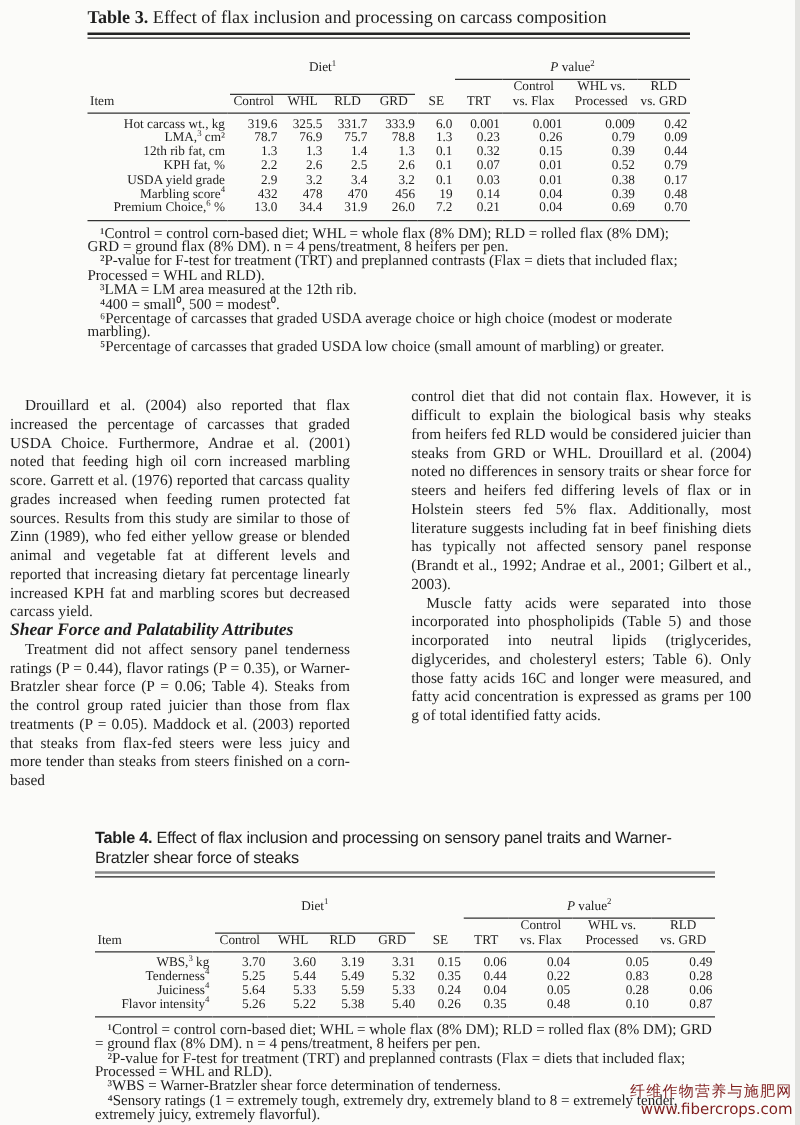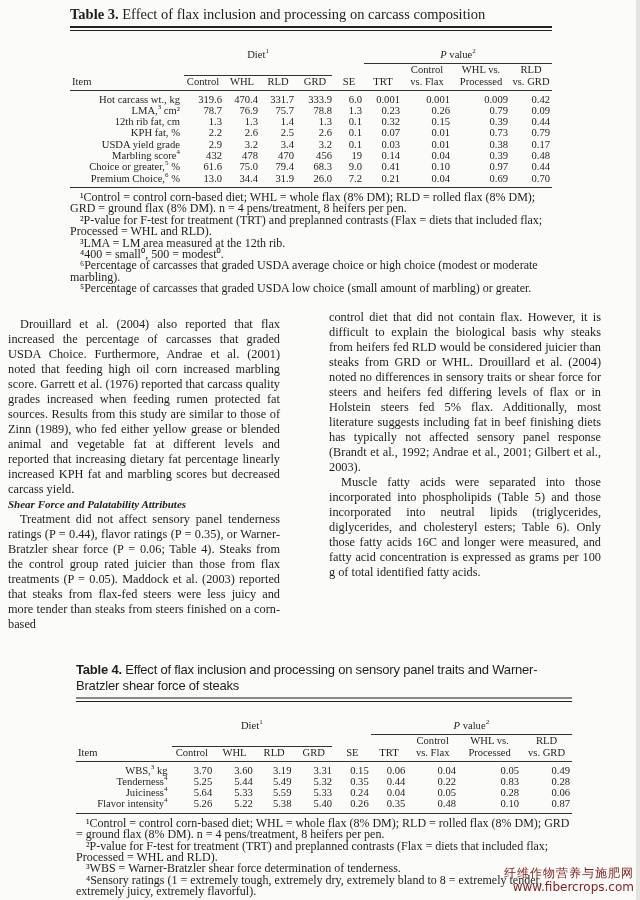--- a/index.html
+++ b/index.html
@@ -28,21 +28,21 @@
   tbody tr:first-child td { padding-top:3px; }
   tbody tr:last-child td { padding-bottom:3px; border-bottom:1.5px solid #333; }
   sup { font-size:7px; vertical-align:super; line-height:0; }
   .footnotes { font-family:"Liberation Serif", serif; font-size:12px; line-height:11.4px; margin-top:4px; }
   .footnotes p { margin:0; text-indent:10px; }
   #t3 .footnotes p:nth-child(n+3) { }
   .body-col { position:absolute; width:272px; font-family:"Liberation Serif", serif; font-size:12.3px; line-height:15px; text-align:justify; }
   #col-left { left:8px; top:317px; }
   #col-right { left:329px; top:310px; }
   .body-col p { margin:0; text-indent:12px; }
-  .sec-head { font-style:italic; font-weight:bold; font-size:11px; margin:18px 0 10px 0; text-indent:0 !important; }
+  .sec-head { font-style:italic; font-weight:bold; font-size:14px; margin:18px 0 10px 0; text-indent:0 !important; }
   #col-right .sec-head { margin-top:19px; }
   .watermark { position:absolute; right:6px; bottom:6px; text-align:right; color:#7f1d1d; font-family:"DejaVu Sans", sans-serif; font-size:12px; line-height:14px; }
   .wm-cn { letter-spacing:1px; }
 </style>
 </head>
 <body>
 
 <div class="page-edge"></div>
 
 <div class="table-block" id="t3">
@@ -92,21 +92,21 @@
           <th>TRT</th>
           <th>vs. Flax</th>
           <th>Processed</th>
           <th>vs. GRD</th>
         </tr>
     </thead>
     <tbody id="t3-body">
         <tr>
           <td class="item"><span>Hot carcass wt., kg</span><sup></sup><span></span></td>
           <td class="num">319.6</td>
-          <td class="num">470.4</td>
+          <td class="num">325.5</td>
           <td class="num">331.7</td>
           <td class="num">333.9</td>
           <td class="num">6.0</td>
           <td class="num">0.001</td>
           <td class="num">0.001</td>
           <td class="num">0.009</td>
           <td class="num">0.42</td>
         </tr>
         <tr>
           <td class="item"><span>LMA,</span><sup>3</sup><span> cm²</span></td>
@@ -134,21 +134,21 @@
         </tr>
         <tr>
           <td class="item"><span>KPH fat, %</span><sup></sup><span></span></td>
           <td class="num">2.2</td>
           <td class="num">2.6</td>
           <td class="num">2.5</td>
           <td class="num">2.6</td>
           <td class="num">0.1</td>
           <td class="num">0.07</td>
           <td class="num">0.01</td>
-          <td class="num">0.73</td>
+          <td class="num">0.52</td>
           <td class="num">0.79</td>
         </tr>
         <tr>
           <td class="item"><span>USDA yield grade</span><sup></sup><span></span></td>
           <td class="num">2.9</td>
           <td class="num">3.2</td>
           <td class="num">3.4</td>
           <td class="num">3.2</td>
           <td class="num">0.1</td>
           <td class="num">0.03</td>
@@ -160,32 +160,20 @@
           <td class="item"><span>Marbling score</span><sup>4</sup><span></span></td>
           <td class="num">432</td>
           <td class="num">478</td>
           <td class="num">470</td>
           <td class="num">456</td>
           <td class="num">19</td>
           <td class="num">0.14</td>
           <td class="num">0.04</td>
           <td class="num">0.39</td>
           <td class="num">0.48</td>
-        </tr>
-        <tr>
-          <td class="item"><span>Choice or greater,</span><sup>5</sup><span> %</span></td>
-          <td class="num">61.6</td>
-          <td class="num">75.0</td>
-          <td class="num">79.4</td>
-          <td class="num">68.3</td>
-          <td class="num">9.0</td>
-          <td class="num">0.41</td>
-          <td class="num">0.10</td>
-          <td class="num">0.97</td>
-          <td class="num">0.44</td>
         </tr>
         <tr>
           <td class="item"><span>Premium Choice,</span><sup>6</sup><span> %</span></td>
           <td class="num">13.0</td>
           <td class="num">34.4</td>
           <td class="num">31.9</td>
           <td class="num">26.0</td>
           <td class="num">7.2</td>
           <td class="num">0.21</td>
           <td class="num">0.04</td>

